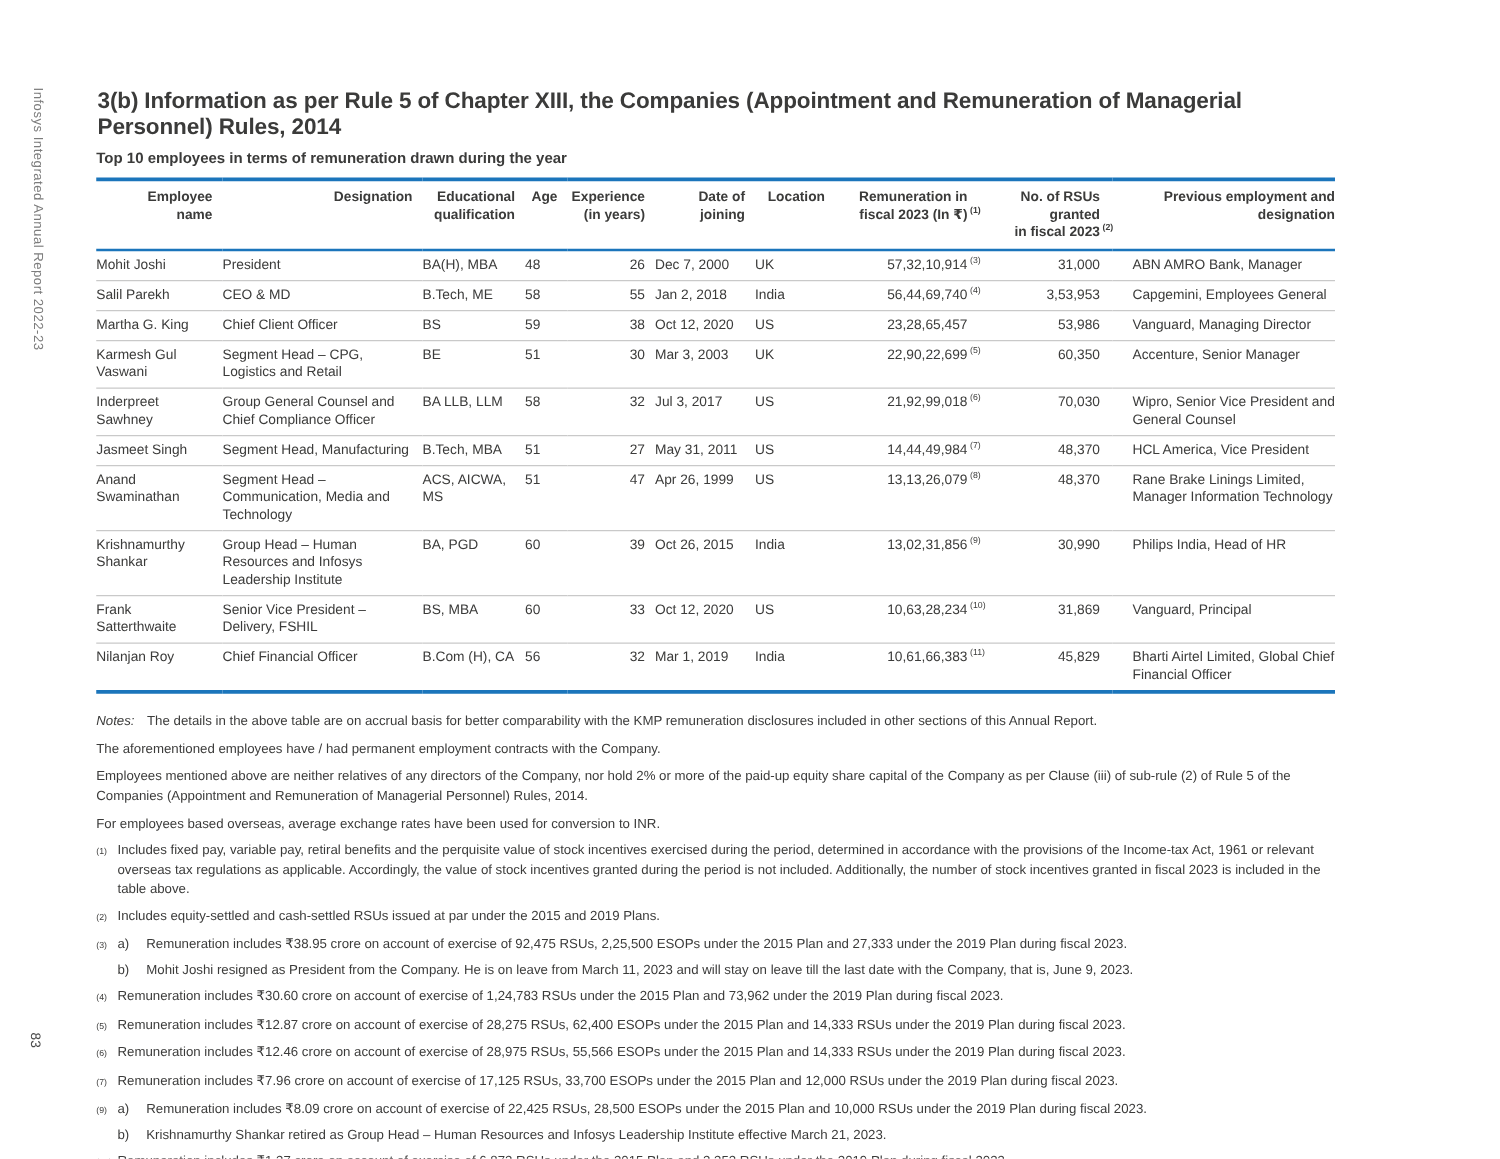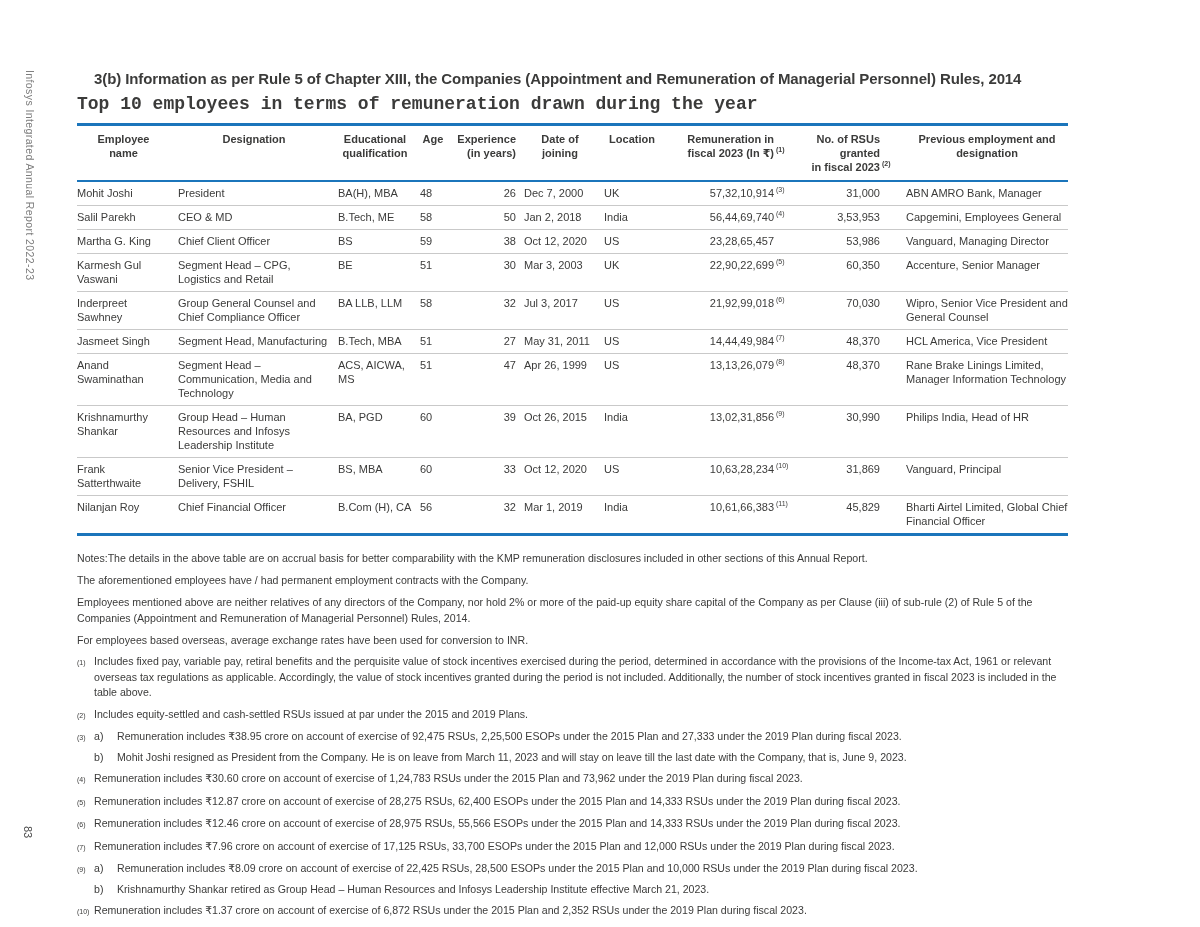--- a/index.html
+++ b/index.html
@@ -17,50 +17,50 @@
     position:absolute;left:24px;top:70px;
     writing-mode:vertical-rl;
     font-size:10.5px;color:#7c7c7c;letter-spacing:.4px;white-space:nowrap;
   }
   .page-number{
     position:absolute;left:22px;top:826px;
     writing-mode:vertical-rl;
     font-size:11px;color:#4a4a4a;
   }
   .content{position:absolute;left:77px;top:70px;width:991px;}
-  h1{font-size:15px;font-weight:bold;margin:0 0 7px 17px;letter-spacing:-.1px;}
-  h2{font-size:18px;font-weight:bold;margin:0 0 9px 0;font-family:Liberation Mono, monospace;}
+  h1{font-size:18px;font-weight:bold;margin:0 0 7px 1px;letter-spacing:-.1px;}
+  h2{font-size:12px;font-weight:bold;margin:0 0 9px 0;}
   table{
     width:991px;border-collapse:collapse;table-layout:fixed;
     border-top:3px solid var(--accent);
     border-bottom:3px solid var(--accent);
   }
   thead th{
-    font-size:11px;font-weight:bold;text-align:center;vertical-align:top;
+    font-size:11px;font-weight:bold;text-align:right;vertical-align:top;
     padding:6px 8px 6px 0;line-height:14px;
     border-bottom:2px solid var(--accent);
   }
   tbody td{
     font-size:11px;line-height:14px;vertical-align:top;
     padding:4px 8px 5px 0;
     border-bottom:1px solid var(--row-line);
   }
   tbody tr:last-child td{border-bottom:none;}
   th.right,td.right{text-align:right;}
   th:last-child,td:last-child{padding-left:16px;padding-right:0;}
   td.col-remuneration,th.col-remuneration{padding-right:14px;}
   td.col-rsus,th.col-rsus{padding-right:10px;}
   .rel{position:relative;}
   sup.out{
     position:absolute;left:calc(100% + 2px);top:-4px;
     font-size:7px;letter-spacing:0;white-space:nowrap;
   }
   .notes{margin-top:14px;font-size:10.6px;line-height:16px;width:991px;}
   .notes p{margin:0 0 6px 0;}
-  .notes-label{}
+  .notes-label{margin-right:10px;font-style:italic;}
   .footnotes{margin-top:5px;width:991px;}
   .fn{display:flex;margin-bottom:6px;font-size:10.6px;line-height:15.5px;justify-content:flex-end;}
   .fn-marker{flex:0 0 17px;font-size:7px;padding-top:1px;}
   .fn-body{flex:1;}
   .fn-item{display:flex;margin-bottom:5px;}
   .fn-item:last-child{margin-bottom:0;}
   .fn-label{flex:0 0 23px;}
   .fn-text{flex:1;}
   .hl{display:block;}
 </style>
@@ -139,21 +139,21 @@
           <td class=" col-location"><span class="rel">UK</span></td>
           <td class="right col-remuneration"><span class="rel">57,32,10,914<sup class="out">(3)</sup></span></td>
           <td class="right col-rsus"><span class="rel">31,000</span></td>
           <td class=" col-previous"><span class="rel">ABN AMRO Bank, Manager</span></td>
         </tr>
         <tr>
           <td class=" col-name"><span class="rel">Salil Parekh</span></td>
           <td class=" col-designation"><span class="rel">CEO &amp; MD</span></td>
           <td class=" col-education"><span class="rel">B.Tech, ME</span></td>
           <td class=" col-age"><span class="rel">58</span></td>
-          <td class="right col-experience"><span class="rel">50</span></td>
+          <td class="right col-experience"><span class="rel">55</span></td>
           <td class=" col-joining"><span class="rel">Jan 2, 2018</span></td>
           <td class=" col-location"><span class="rel">India</span></td>
           <td class="right col-remuneration"><span class="rel">56,44,69,740<sup class="out">(4)</sup></span></td>
           <td class="right col-rsus"><span class="rel">3,53,953</span></td>
           <td class=" col-previous"><span class="rel">Capgemini, Employees General</span></td>
         </tr>
         <tr>
           <td class=" col-name"><span class="rel">Martha G. King</span></td>
           <td class=" col-designation"><span class="rel">Chief Client Officer</span></td>
           <td class=" col-education"><span class="rel">BS</span></td>

